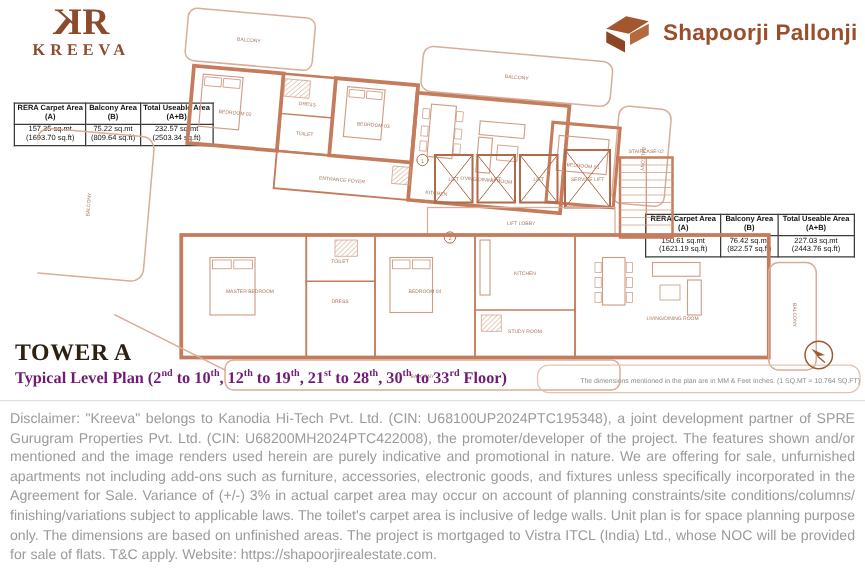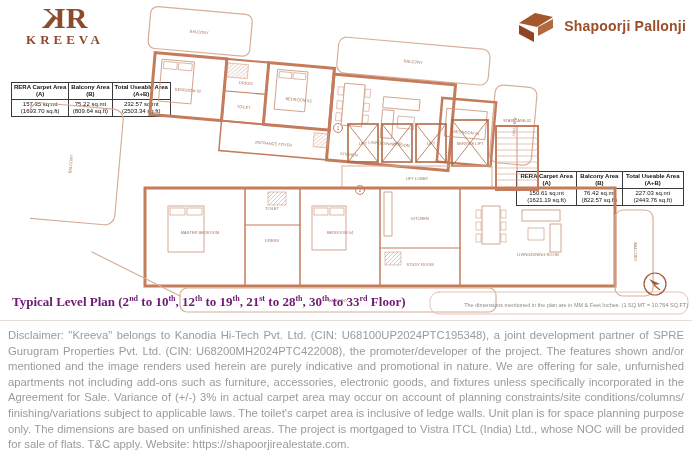--- a/index.html
+++ b/index.html
@@ -8,21 +8,21 @@
 
   
   .kreeva{position:absolute;left:10px;top:4px;width:110px;text-align:center;color:#8d4a2c;}
   .kreeva .mono{font-family:"Liberation Serif",serif;font-size:30px;font-weight:600;line-height:28px;letter-spacing:-3px;}
   .kflip{display:inline-block;transform:scaleX(-1);}
   .kreeva .wordmark{font-family:Liberation Serif, serif;font-size:13px;font-weight:700;letter-spacing:4px;margin-top:0px;}
 
   
   .sp{position:absolute;right:6px;top:8px;display:flex;align-items:center;gap:6px;}
   .sp .txt{line-height:1.05;}
-  .sp .l1{font-size:14px;font-weight:bold;color:#994f2b;letter-spacing:.2px;}
+  .sp .l1{font-size:18px;font-weight:bold;color:#994f2b;letter-spacing:.2px;}
   .sp .l2{font-size:12px;color:#c08a67;letter-spacing:1.5px;margin-top:2px;}
 
   
   .areatable{position:absolute;border-collapse:collapse;background:#fff;}
   .areatable td{border:1px solid #3a3a3a;text-align:center;vertical-align:middle;
                 font-size:6px;line-height:7px;color:#111;padding:1px 2px;}
   .areatable .hd{font-weight:bold;}
   #tableL{left:11px;top:82px;width:160px;}
   #tableR{left:516px;top:171px;width:168px;}
   .areatable td div{white-space:nowrap;}
@@ -281,20 +281,21 @@
           <text x="390" y="220">KITCHEN</text>
           <text x="390" y="266">STUDY ROOM</text>
           <text x="508" y="256">LIVING/DINING ROOM</text>
           <text x="308" y="302">BALCONY</text>
           <text x="604" y="252" transform="rotate(90 604 252)">BALCONY</text>
         </g>
       </g>
     </g>
   </svg>
 
+  <div class="tower">TOWER A</div>
   <div class="subtitle"><span>Typical Level Plan (2</span><span class="sup">nd</span><span> to 10</span><span class="sup">th</span><span>, 12</span><span class="sup">th</span><span> to 19</span><span class="sup">th</span><span>, 21</span><span class="sup">st</span><span> to 28</span><span class="sup">th</span><span>, 30</span><span class="sup">th</span><span> to 33</span><span class="sup">rd</span><span> Floor)</span></div>
 
   <svg class="compass" width="26" height="26" viewBox="0 0 26 26">
     <circle cx="13" cy="13" r="11" fill="none" stroke="#9c5a33" stroke-width="1.2"></circle>
     <path d="M7 8 L18 13 L12 14 Z" fill="#9c5a33"></path>
     <line x1="12" y1="14" x2="18" y2="19" stroke="#9c5a33" stroke-width="1.2"></line>
   </svg>
 
   <div class="dimnote">The dimensions mentioned in the plan are in MM &amp; Feet Inches. (1 SQ.MT = 10.764 SQ.FT)</div>
 

